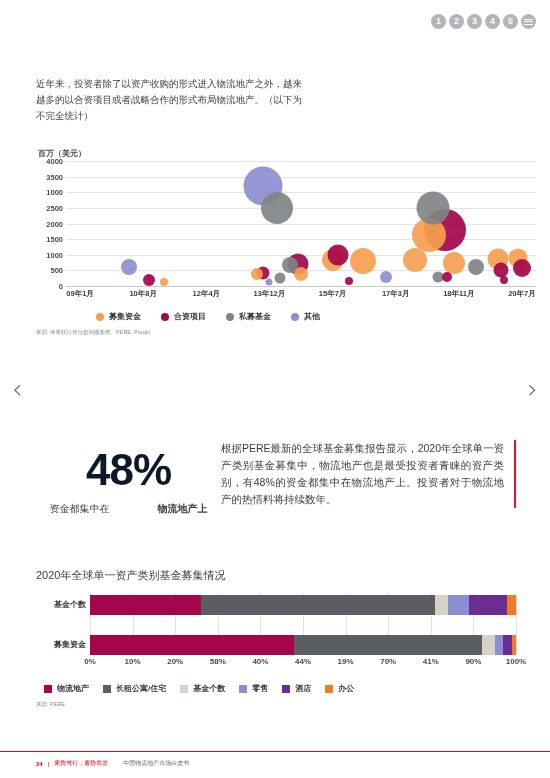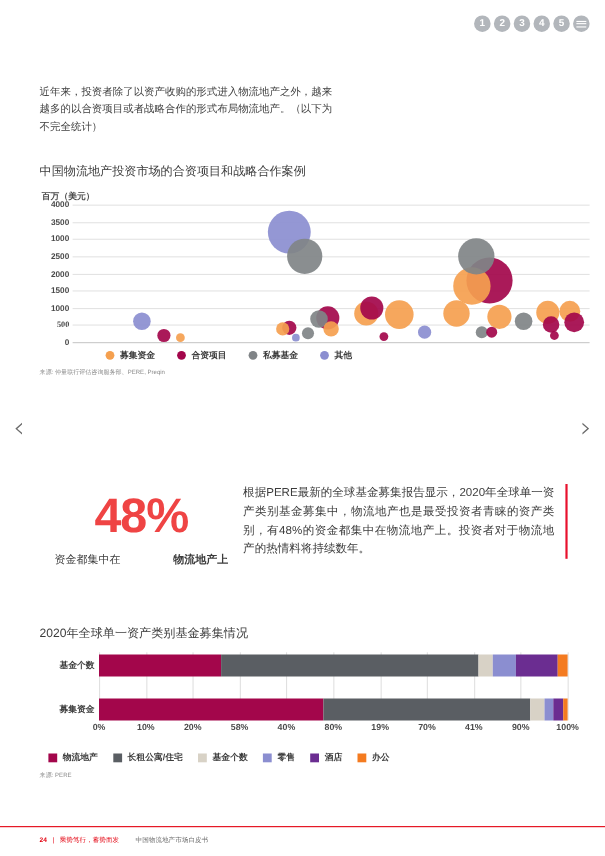--- a/index.html
+++ b/index.html
@@ -194,21 +194,21 @@
     align-items: flex-start;
   }
   .stat-left {
     width: 185px;
     text-align: center;
     padding-top: 8px;
   }
   .stat-number {
     font-size: 44px;
     font-weight: bold;
-    color: #ef4444;
+    color: #0f172a;
     line-height: 1;
     letter-spacing: -1px;
   }
   .stat-caption {
     font-size: 10px;
     color: #3c3c3c;
     margin-top: 10px;
   }
   .stat-caption b { font-weight: bold; padding-left: 48px; }
   .stat-right {
@@ -317,26 +317,25 @@
   <div class="pager-menu">
       <i></i>
       <i></i>
       <i></i>
     </div>
 </div>
 
 <div class="intro">近年来，投资者除了以资产收购的形式进入物流地产之外，越来越多的以合资项目或者战略合作的形式布局物流地产。（以下为不完全统计）</div>
 
 <div class="bubble-block">
-  <div class="chart-title">中国物流地产投资市场的合资项目和战略合作案例</div>
   <div class="axis-unit">百万（美元）</div>
   <div class="plot-wrap" id="bubblePlot">
     <div class="ylabels" id="bubbleYLabels">
         <div class="ylabel" style="top: 125px;">0</div>
-        <div class="ylabel" style="top: 109.375px; font-family: Liberation Serif, serif;">500</div>
+        <div class="ylabel" style="top: 109.375px;">500</div>
         <div class="ylabel" style="top: 93.75px;">1000</div>
         <div class="ylabel" style="top: 78.125px;">1500</div>
         <div class="ylabel" style="top: 62.5px;">2000</div>
         <div class="ylabel" style="top: 46.875px;">2500</div>
         <div class="ylabel" style="top: 31.25px;">1000</div>
         <div class="ylabel" style="top: 15.625px;">3500</div>
         <div class="ylabel" style="top: 0px;">4000</div>
       </div>
   <div class="gridline base" style="top: 125px;"></div>
       <div class="gridline" style="top: 109.375px;"></div>
@@ -371,20 +370,30 @@
       <div class="bubble" title="私募基金 660" style="left: 47.6%; top: 104.375px; width: 16px; height: 16px; background: rgb(128, 132, 135); z-index: 84;"></div>
       <div class="bubble" title="私募基金 2490" style="left: 78%; top: 47.1875px; width: 33px; height: 33px; background: rgb(128, 132, 135); z-index: 67;"></div>
       <div class="bubble" title="私募基金 280" style="left: 79.2%; top: 116.25px; width: 11px; height: 11px; background: rgb(128, 132, 135); z-index: 89;"></div>
       <div class="bubble" title="私募基金 600" style="left: 87.2%; top: 106.25px; width: 16px; height: 16px; background: rgb(128, 132, 135); z-index: 84;"></div>
       <div class="bubble" title="私募基金 2500" style="left: 44.9%; top: 46.875px; width: 32px; height: 32px; background: rgb(128, 132, 135); z-index: 68;"></div>
       <div class="bubble" title="其他 600" style="left: 13.4%; top: 106.25px; width: 16px; height: 16px; background: rgb(139, 142, 208); z-index: 84;"></div>
       <div class="bubble" title="其他 120" style="left: 43.2%; top: 121.25px; width: 7px; height: 7px; background: rgb(139, 142, 208); z-index: 93;"></div>
       <div class="bubble" title="其他 3200" style="left: 42%; top: 25px; width: 39px; height: 39px; background: rgb(139, 142, 208); z-index: 61;"></div>
       <div class="bubble" title="其他 300" style="left: 68%; top: 115.625px; width: 12px; height: 12px; background: rgb(139, 142, 208); z-index: 88;"></div>
     </div>
+  <div class="xlabels" id="bubbleXLabels">
+      <div class="xlabel" style="left: 3%;">09年1月</div>
+      <div class="xlabel" style="left: 16.4286%;">10年8月</div>
+      <div class="xlabel" style="left: 29.8571%;">12年4月</div>
+      <div class="xlabel" style="left: 43.2857%;">13年12月</div>
+      <div class="xlabel" style="left: 56.7143%;">15年7月</div>
+      <div class="xlabel" style="left: 70.1429%;">17年3月</div>
+      <div class="xlabel" style="left: 83.5714%;">18年11月</div>
+      <div class="xlabel" style="left: 97%;">20年7月</div>
+    </div>
   <div class="legend" id="bubbleLegend">
       <div class="legend-item">
         <span class="legend-swatch-round" style="background: rgb(245, 160, 79);"></span>
         <span>募集资金</span>
       </div>
       <div class="legend-item">
         <span class="legend-swatch-round" style="background: rgb(163, 6, 75);"></span>
         <span>合资项目</span>
       </div>
       <div class="legend-item">
@@ -442,21 +451,21 @@
         <div class="bar-seg" title="酒店 2%" style="width: 2%; background: rgb(107, 45, 145);"></div>
         <div class="bar-seg" title="办公 1%" style="width: 1%; background: rgb(244, 123, 32);"></div>
       </div>
     </div>
   <div class="bar-xaxis" id="barXAxis">
       <div class="bar-xlabel" style="left: 0%;">0%</div>
       <div class="bar-xlabel" style="left: 10%;">10%</div>
       <div class="bar-xlabel" style="left: 20%;">20%</div>
       <div class="bar-xlabel" style="left: 30%;">58%</div>
       <div class="bar-xlabel" style="left: 40%;">40%</div>
-      <div class="bar-xlabel" style="left: 50%;">80%</div>
+      <div class="bar-xlabel" style="left: 50%;">44%</div>
       <div class="bar-xlabel" style="left: 60%;">19%</div>
       <div class="bar-xlabel" style="left: 70%;">70%</div>
       <div class="bar-xlabel" style="left: 80%;">41%</div>
       <div class="bar-xlabel" style="left: 90%;">90%</div>
       <div class="bar-xlabel" style="left: 100%;">100%</div>
     </div>
   <div class="bar-legend" id="barLegend">
       <div class="legend-item">
         <span class="legend-swatch-sq" style="background: rgb(163, 6, 75);"></span>
         <span>物流地产</span>

